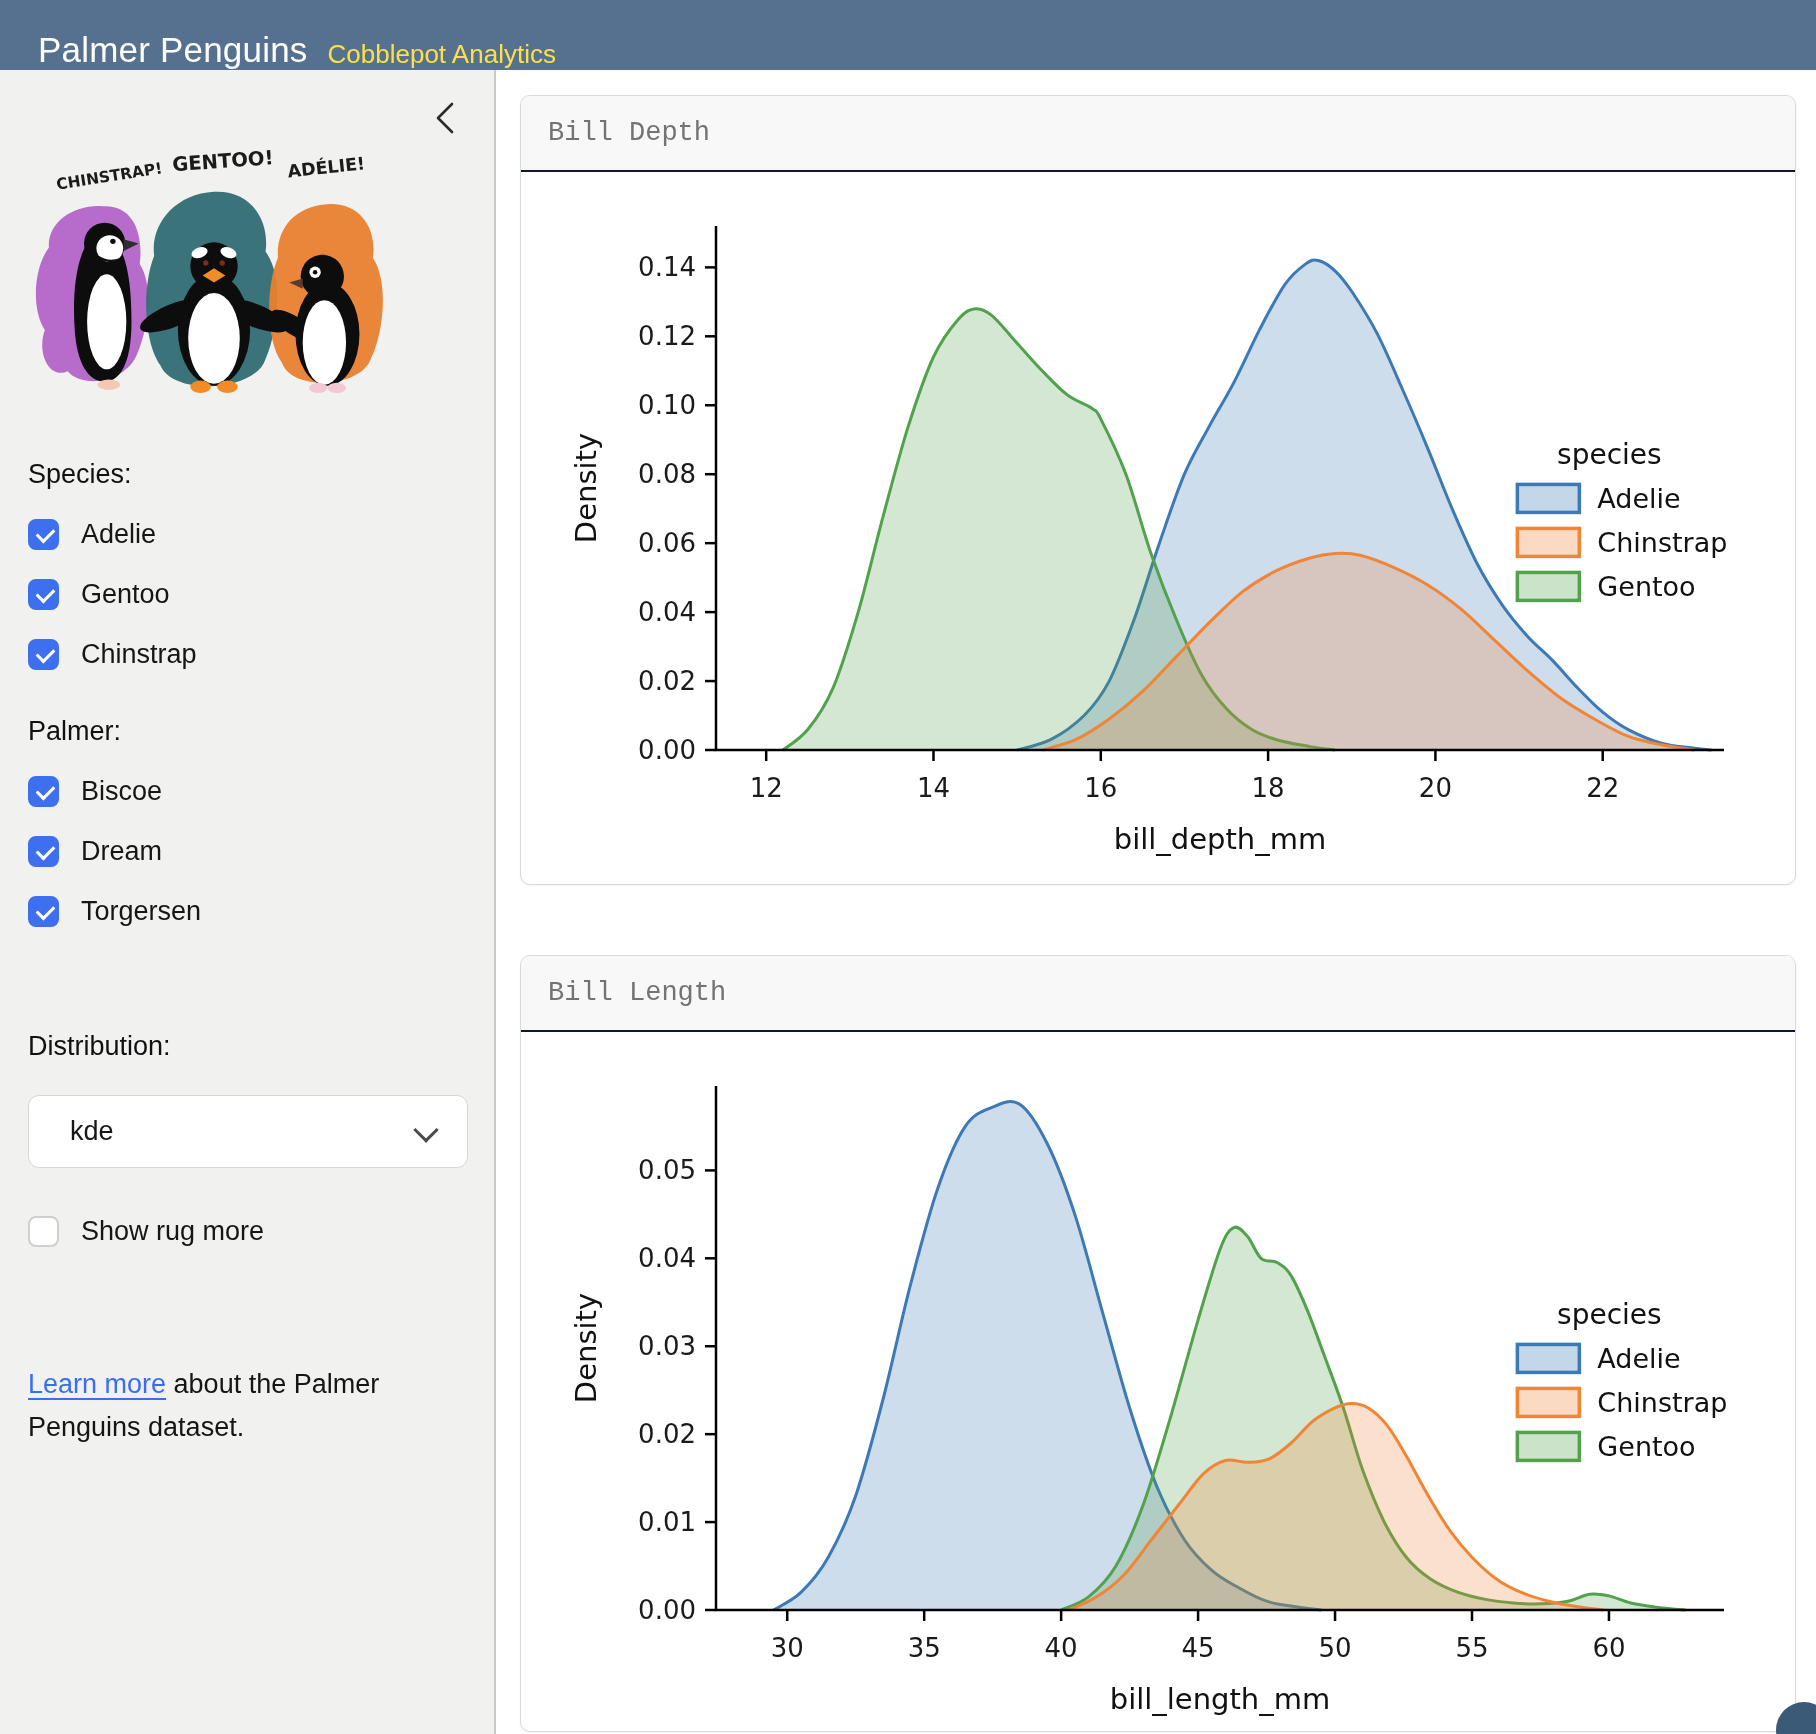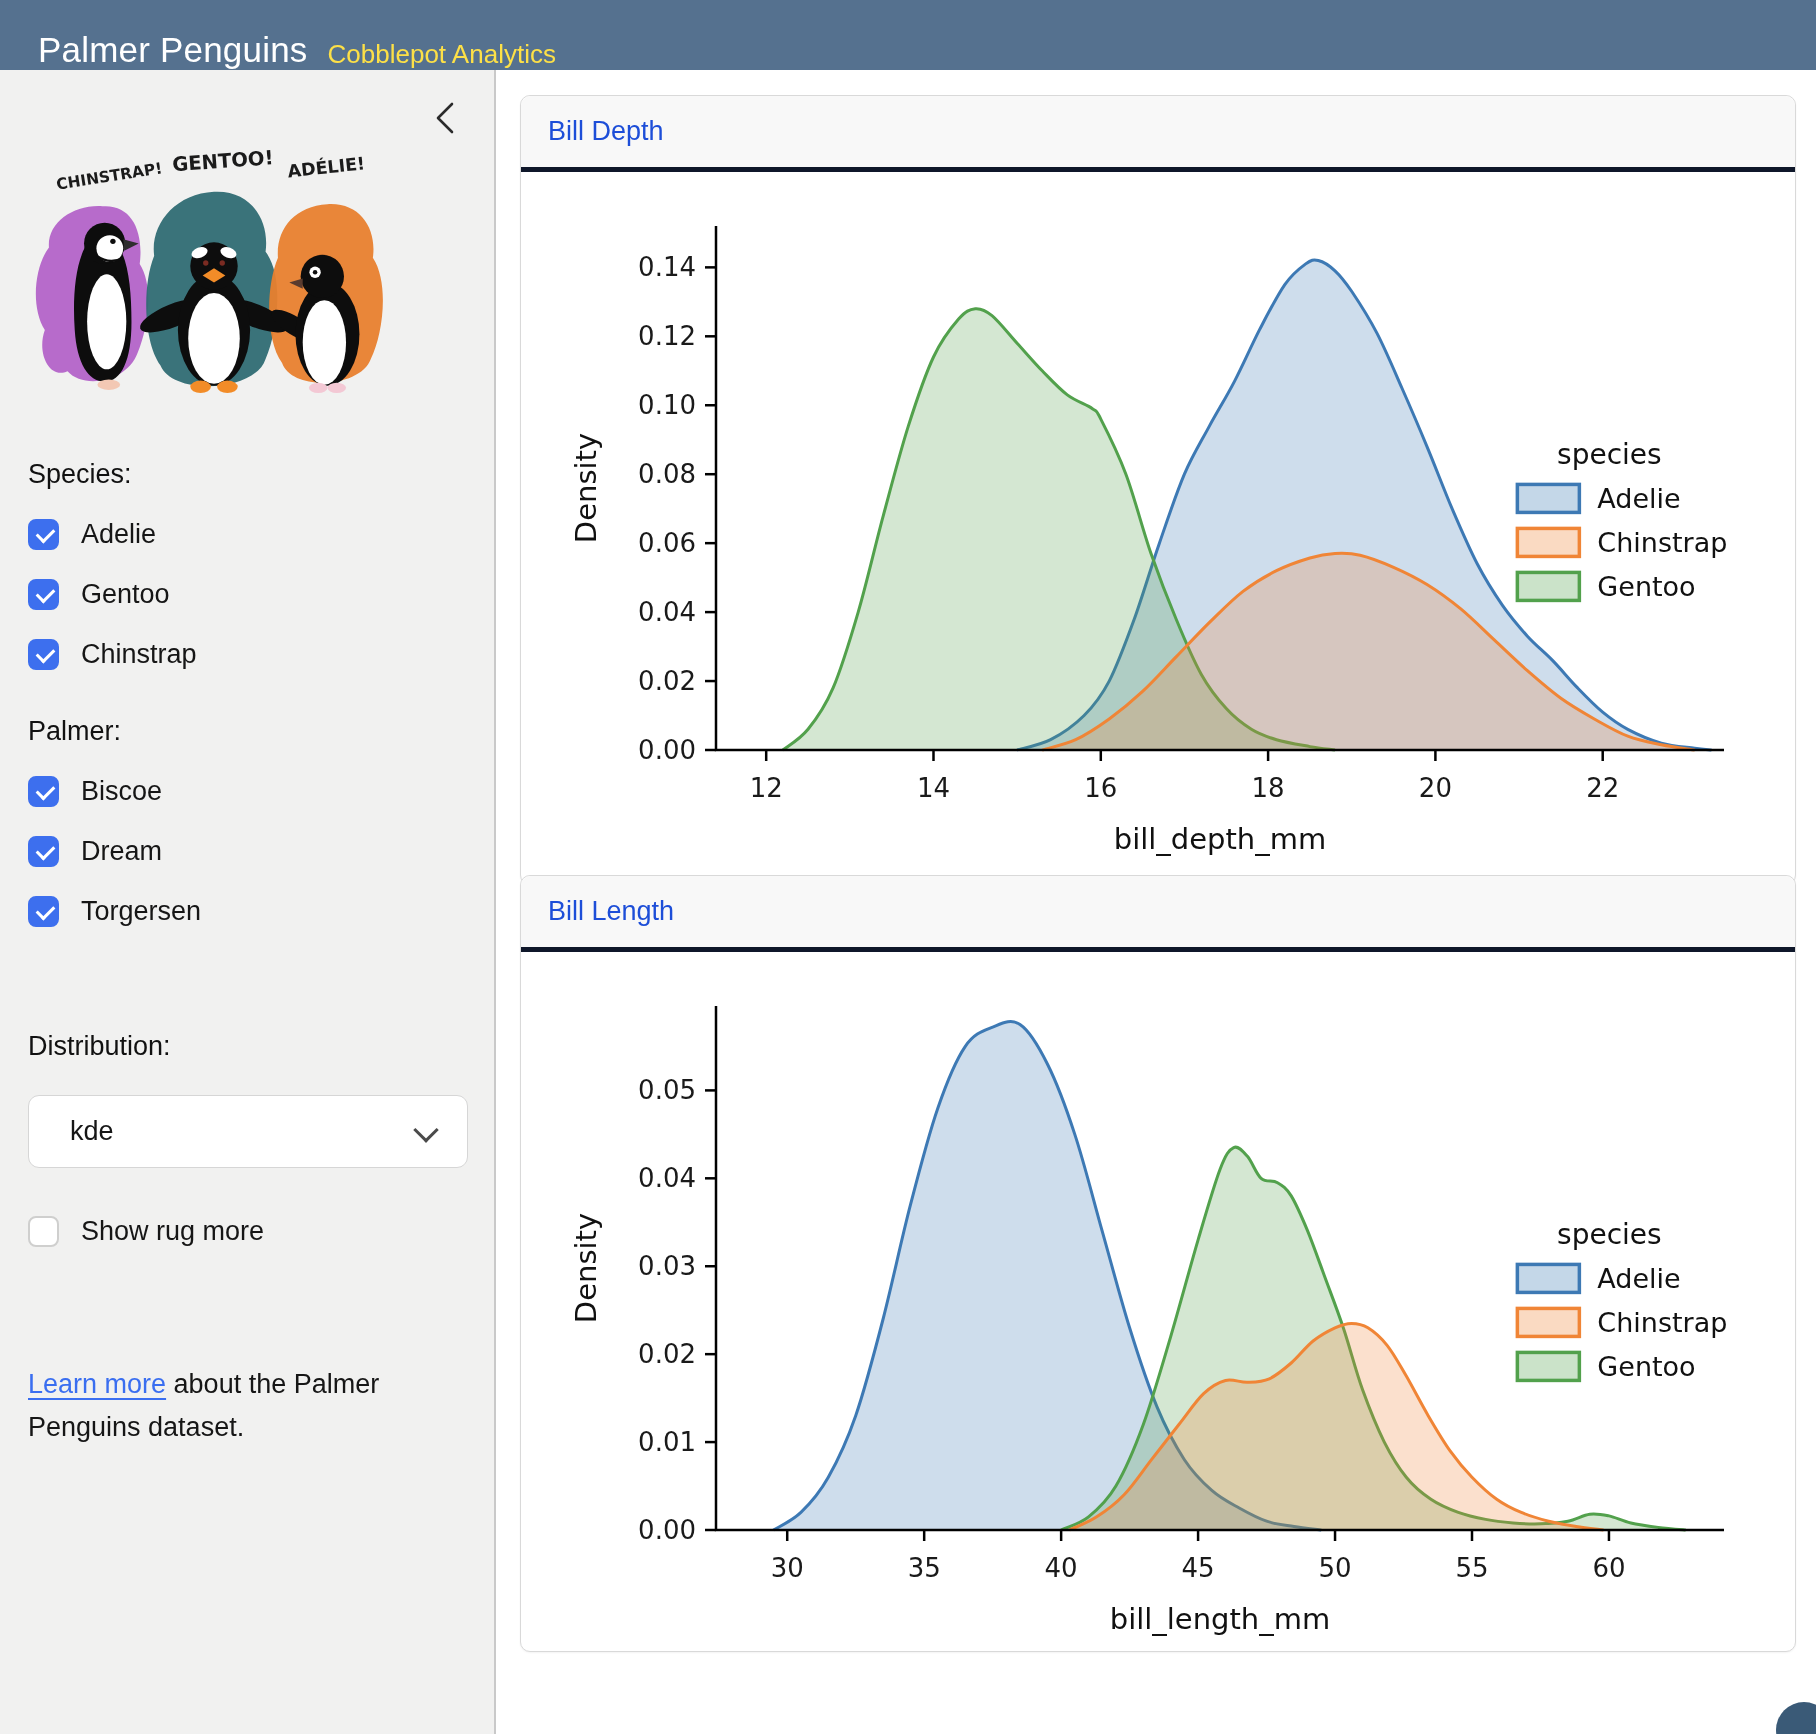--- a/index.html
+++ b/index.html
@@ -49,25 +49,25 @@
   .rug-row{margin-top:48px}
   .learn{margin-top:116px;font-size:27px;line-height:1.62;width:420px}
   .learn a{color:var(--link);text-underline-offset:5px}
   
   .main{position:absolute;left:498px;top:70px;width:1318px;height:1664px;background:#fff}
   .card{
     position:absolute;left:22px;width:1276px;background:#fff;
     border:1px solid var(--card-border);border-radius:10px;box-shadow:0 1px 2px rgba(0,0,0,.05);
   }
   .card-1{top:25px;height:790px}
-  .card-2{top:805px;height:777px}
+  .card-2{top:885px;height:777px}
   .card-header{
-    height:76px;background:var(--card-header-bg);border-bottom:5px solid #0f172a;
+    height:76px;background:var(--card-header-bg);border-bottom:2px solid #0f172a;
     border-radius:10px 10px 0 0;display:flex;align-items:center;padding:0 27px;
-    font-size:27px;color:#1d4ed8;
+    font-size:27px;color:#737373;font-family:Liberation Mono, monospace;
   }
   .card-body{padding:8px 13px 0 13px}
   .plot{width:1248px;height:688px;display:block}
   .tick{font-family:"DejaVu Sans",sans-serif;font-size:26px;fill:#1a1a1a}
   .axlabel{font-family:"DejaVu Sans",sans-serif;font-size:29px;fill:#111}
   .legtitle{font-family:"DejaVu Sans",sans-serif;font-size:28px;fill:#111}
   .leg{font-family:"DejaVu Sans",sans-serif;font-size:27px;fill:#111}
   .art-label{font-family:"DejaVu Sans",sans-serif;font-weight:bold;fill:#1b1b1b}
   .corner-dot{position:absolute;right:-16px;bottom:-24px;width:56px;height:56px;border-radius:50%;background:#3a5a77}
 </style>

